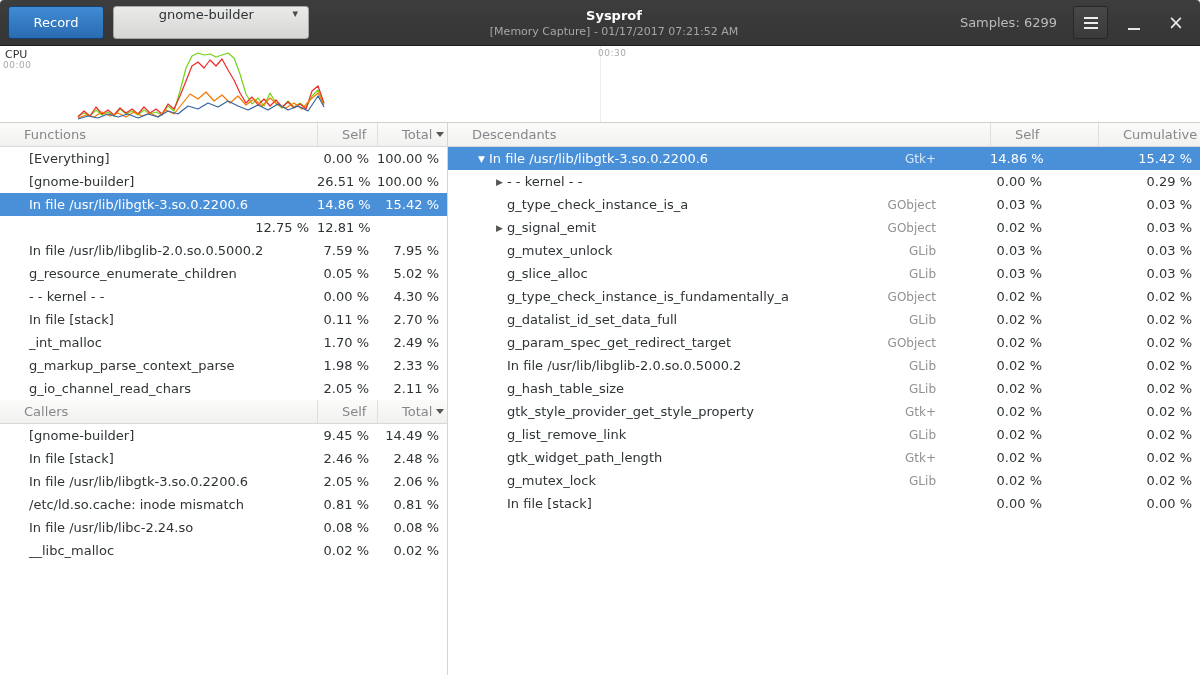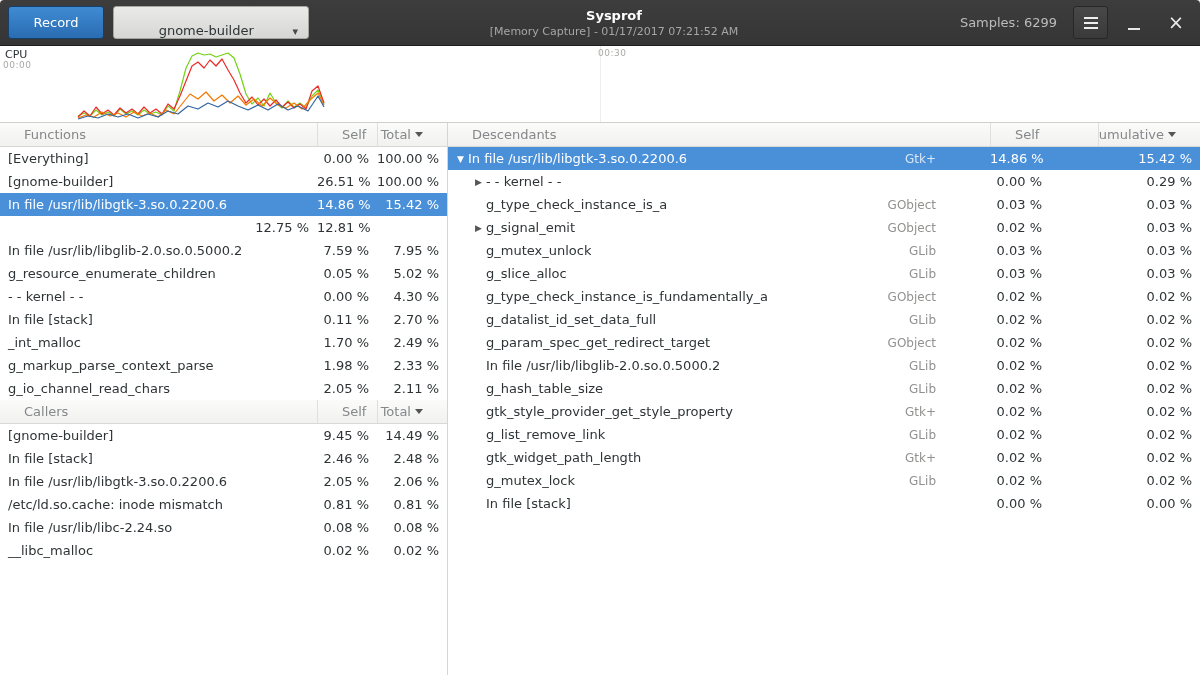--- a/index.html
+++ b/index.html
@@ -3,21 +3,21 @@
 <meta charset="utf-8">
 <style>
   * { margin:0; padding:0; box-sizing:border-box; }
   html,body { width:1200px; height:675px; }
   body { font-family:"DejaVu Sans","Liberation Sans",sans-serif; font-size:13px; color:#2e3436; background:#fff; overflow:hidden; }
   .window { width:1200px; height:675px; display:flex; flex-direction:column; }
 
   
   .headerbar { height:46px; flex:0 0 46px; background:linear-gradient(#3d3d3d,#353535); border-bottom:1px solid #1e1e1e; display:flex; align-items:center; padding:0 8px; position:relative; border-radius:4px 4px 0 0; }
   .btn-record { width:96px; height:33px; background:linear-gradient(#3f8bd3,#2a6cb2); border:1px solid #15406c; border-radius:3px; color:#fff; font-size:13px; font-family:inherit; cursor:pointer; }
-  .btn-dropdown { width:196px; height:33px; margin-left:9px; background:linear-gradient(#eaeae9,#d6d6d4); border:1px solid #a5a5a2; border-radius:3px; color:#2e3436; font-size:13px; font-family:inherit; display:flex; align-items:flex-end; padding:0 10px; cursor:pointer; }
+  .btn-dropdown { width:196px; height:33px; margin-left:9px; background:linear-gradient(#eaeae9,#d6d6d4); border:1px solid #a5a5a2; border-radius:3px; color:#2e3436; font-size:13px; font-family:inherit; display:flex; align-items:flex-start; padding:0 10px; cursor:pointer; }
   .dd-label { flex:1; text-align:center; }
   .dd-arrow { color:#48494a; font-size:11px; margin-left:4px; }
   .titlebox { position:absolute; left:0; right:0; top:0; height:46px; display:flex; flex-direction:column; align-items:center; justify-content:center; pointer-events:none;padding-left:28px; }
   .title { color:#ffffff; font-weight:bold; font-size:13px; }
   .subtitle { color:#a6a6a6; font-size:11px; margin-top:2px; }
   .header-right { margin-left:auto; display:flex; align-items:center; }
   .samples { color:#bcbcbc; font-size:13px; margin-right:16px; }
   .btn-menu { width:35px; height:33px; background:linear-gradient(#484848,#3a3a3a); border:1px solid #272727; border-radius:3px; display:flex; align-items:center; justify-content:center; cursor:pointer; }
   .hamburger { display:flex; flex-direction:column; gap:3px; }
   .hamburger .bar { width:14px; height:2px; background:#ededed; }
@@ -37,25 +37,25 @@
   
   .content { flex:1; display:flex; min-height:0; background:#fff; }
   .left-pane { flex:0 0 448px; width:448px; border-right:1px solid #d5d5d3; display:flex; flex-direction:column; overflow:hidden; }
   .right-pane { flex:1; display:flex; flex-direction:column; overflow:hidden; }
 
   .colhead { display:grid; height:24px; flex:0 0 24px; background:linear-gradient(#fbfbfa,#f1f1ef); border-bottom:1px solid #d8d8d6; }
   .left-grid { grid-template-columns:1fr 60px 70px; }
   .right-grid { grid-template-columns:1fr 60px 102px;gap:48px; }
   .hcell { display:flex; align-items:center; padding:0 24px; color:#85878a; font-size:13px; border-left:1px solid #e0dfdd; overflow:hidden; white-space:nowrap; }
   .hcell:first-child { border-left:none; }
-  .hcell.sorted { justify-content:flex-end; }
+  .hcell.sorted { justify-content:flex-start; }
   .sort-arrow { width:0; height:0; border-left:4px solid transparent; border-right:4px solid transparent; border-top:5px solid #555753; margin-left:4px; }
 
   .tbody { display:block; }
-  .row { display:grid; height:23px; align-items:center; background:#fff; }
+  .row { display:grid; height:23px; align-items:center; background:#fff;padding-left:21px; }
   .row.selected { background:#4a90d9; color:#fff; }
   .cell-name { padding:0 8px; white-space:nowrap; overflow:hidden; text-overflow:ellipsis; }
   .cell-num { text-align:right; padding-right:8px; white-space:nowrap; overflow:hidden; }
 
   .cell-tree { display:flex; align-items:center; overflow:hidden; padding-left:5px; padding-right:6px; }
   .indent { flex:0 0 18px; }
   .expander { flex:0 0 15px; text-align:center; font-size:9px; color:#555753; }
   .row.selected .expander { color:#ffffff; }
   .tree-label { white-space:nowrap; overflow:hidden; text-overflow:ellipsis; }
   .tag { margin-left:auto; padding-left:14px; color:#90928f; font-size:12px; flex:0 0 auto; }

